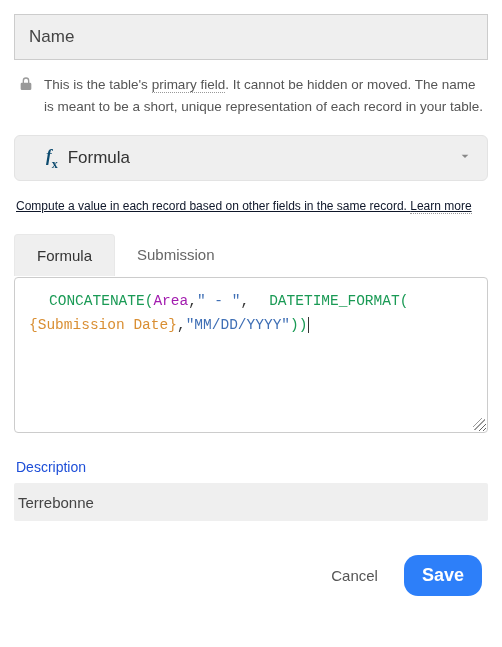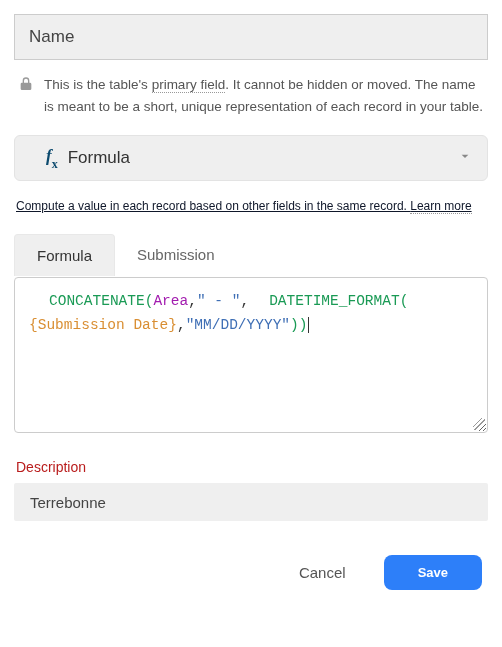--- a/index.html
+++ b/index.html
@@ -140,55 +140,55 @@
   .caret {
     display:inline-block;
     width:1px;height:1.1em;
     background:#333;
     vertical-align:text-bottom;
     margin-left:1px;
   }
   .spacer { height: 26px; }
   .desc-label {
     font-size: 14px;
-    color: #b91c1c;
+    color: #1d4ed8;
     padding: 0 2px 8px 2px;
   }
   .desc-input {
     width: 100%;
     height: 38px;
     border: none;
     background: #efefef;
     font-size: 15px;
-    padding: 0 16px;
+    padding: 0 4px;
     color: #444;
     border-radius: 2px;
   }
   .footer {
     display: flex;
     justify-content: flex-end;
     align-items: center;
-    gap: 32px;
+    gap: 20px;
     padding: 34px 6px 0 0;
   }
   .btn-cancel {
     background: none;
     border: none;
     font-size: 15px;
     color: #555;
     cursor: pointer;
   }
   .btn-save {
     background: #2d7ff9;
     border: none;
     color: #fff;
-    font-size: 13px;
+    font-size: 18px;
     font-weight: 600;
-    padding: 10px 34px;
-    border-radius: 8px;
+    padding: 10px 18px;
+    border-radius: 14px;
     cursor: pointer;
   }
 </style>
 </head>
 <body>
 
 <div class="panel">
 
   <input class="name-input" type="text" value="Name" style="">
 

